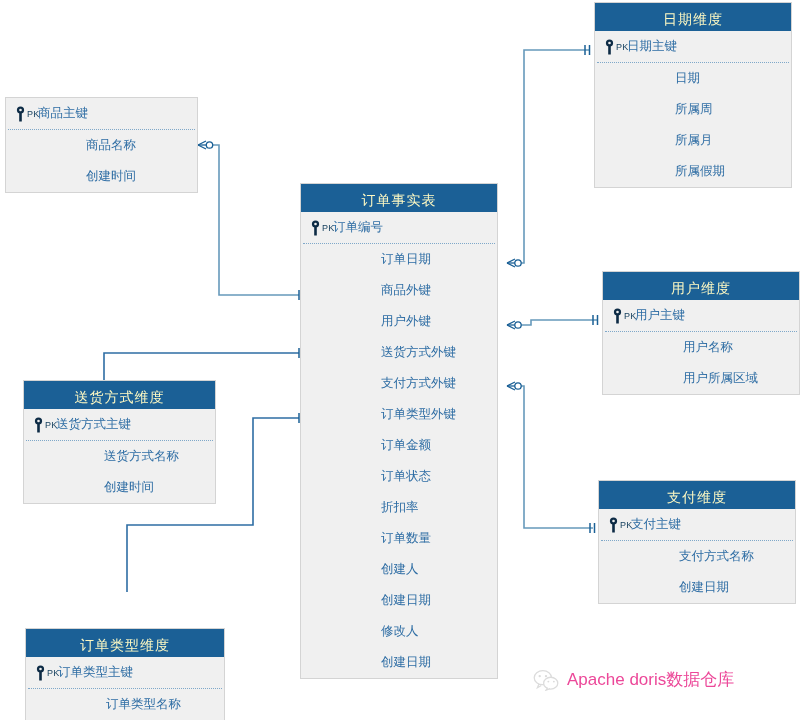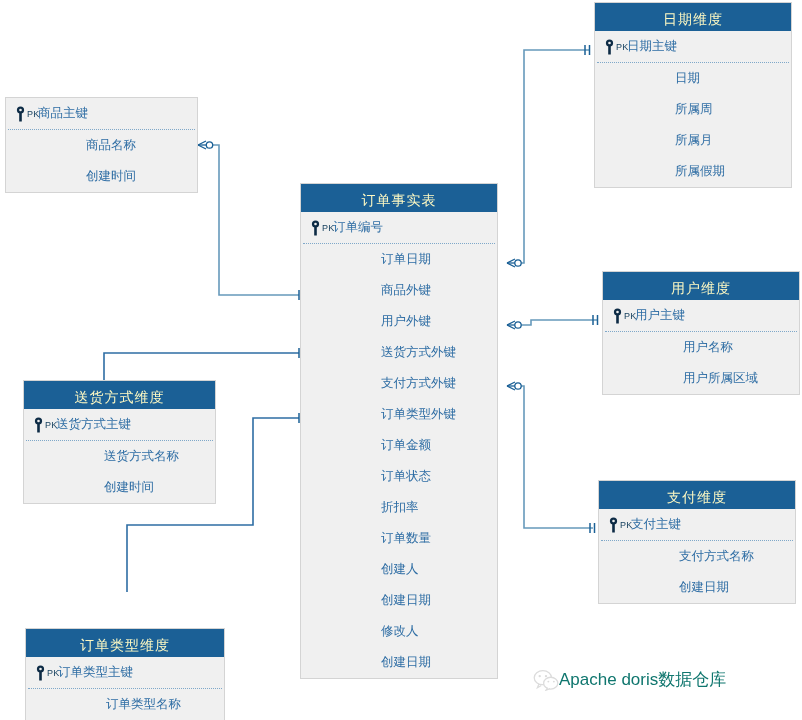--- a/index.html
+++ b/index.html
@@ -57,22 +57,22 @@
   .pklabel{
     position:absolute;
     left:21px;top:50%;
     transform:translateY(-50%);
     font-size:9px;
     color:#17415f;
     letter-spacing:0.3px;
   }
   .watermark{
     position:absolute;
-    display:flex;align-items:center;
-    color:#0f766e;
+    display:flex;align-items:center;gap:8px;
+    color:#ec4899;
     font-size:17px;
     white-space:nowrap;
     user-select:none;
   }
   .wm-icon{width:26px;height:22px;flex:0 0 auto;}
 </style>
 </head>
 <body>
 
 <div id="canvas">

